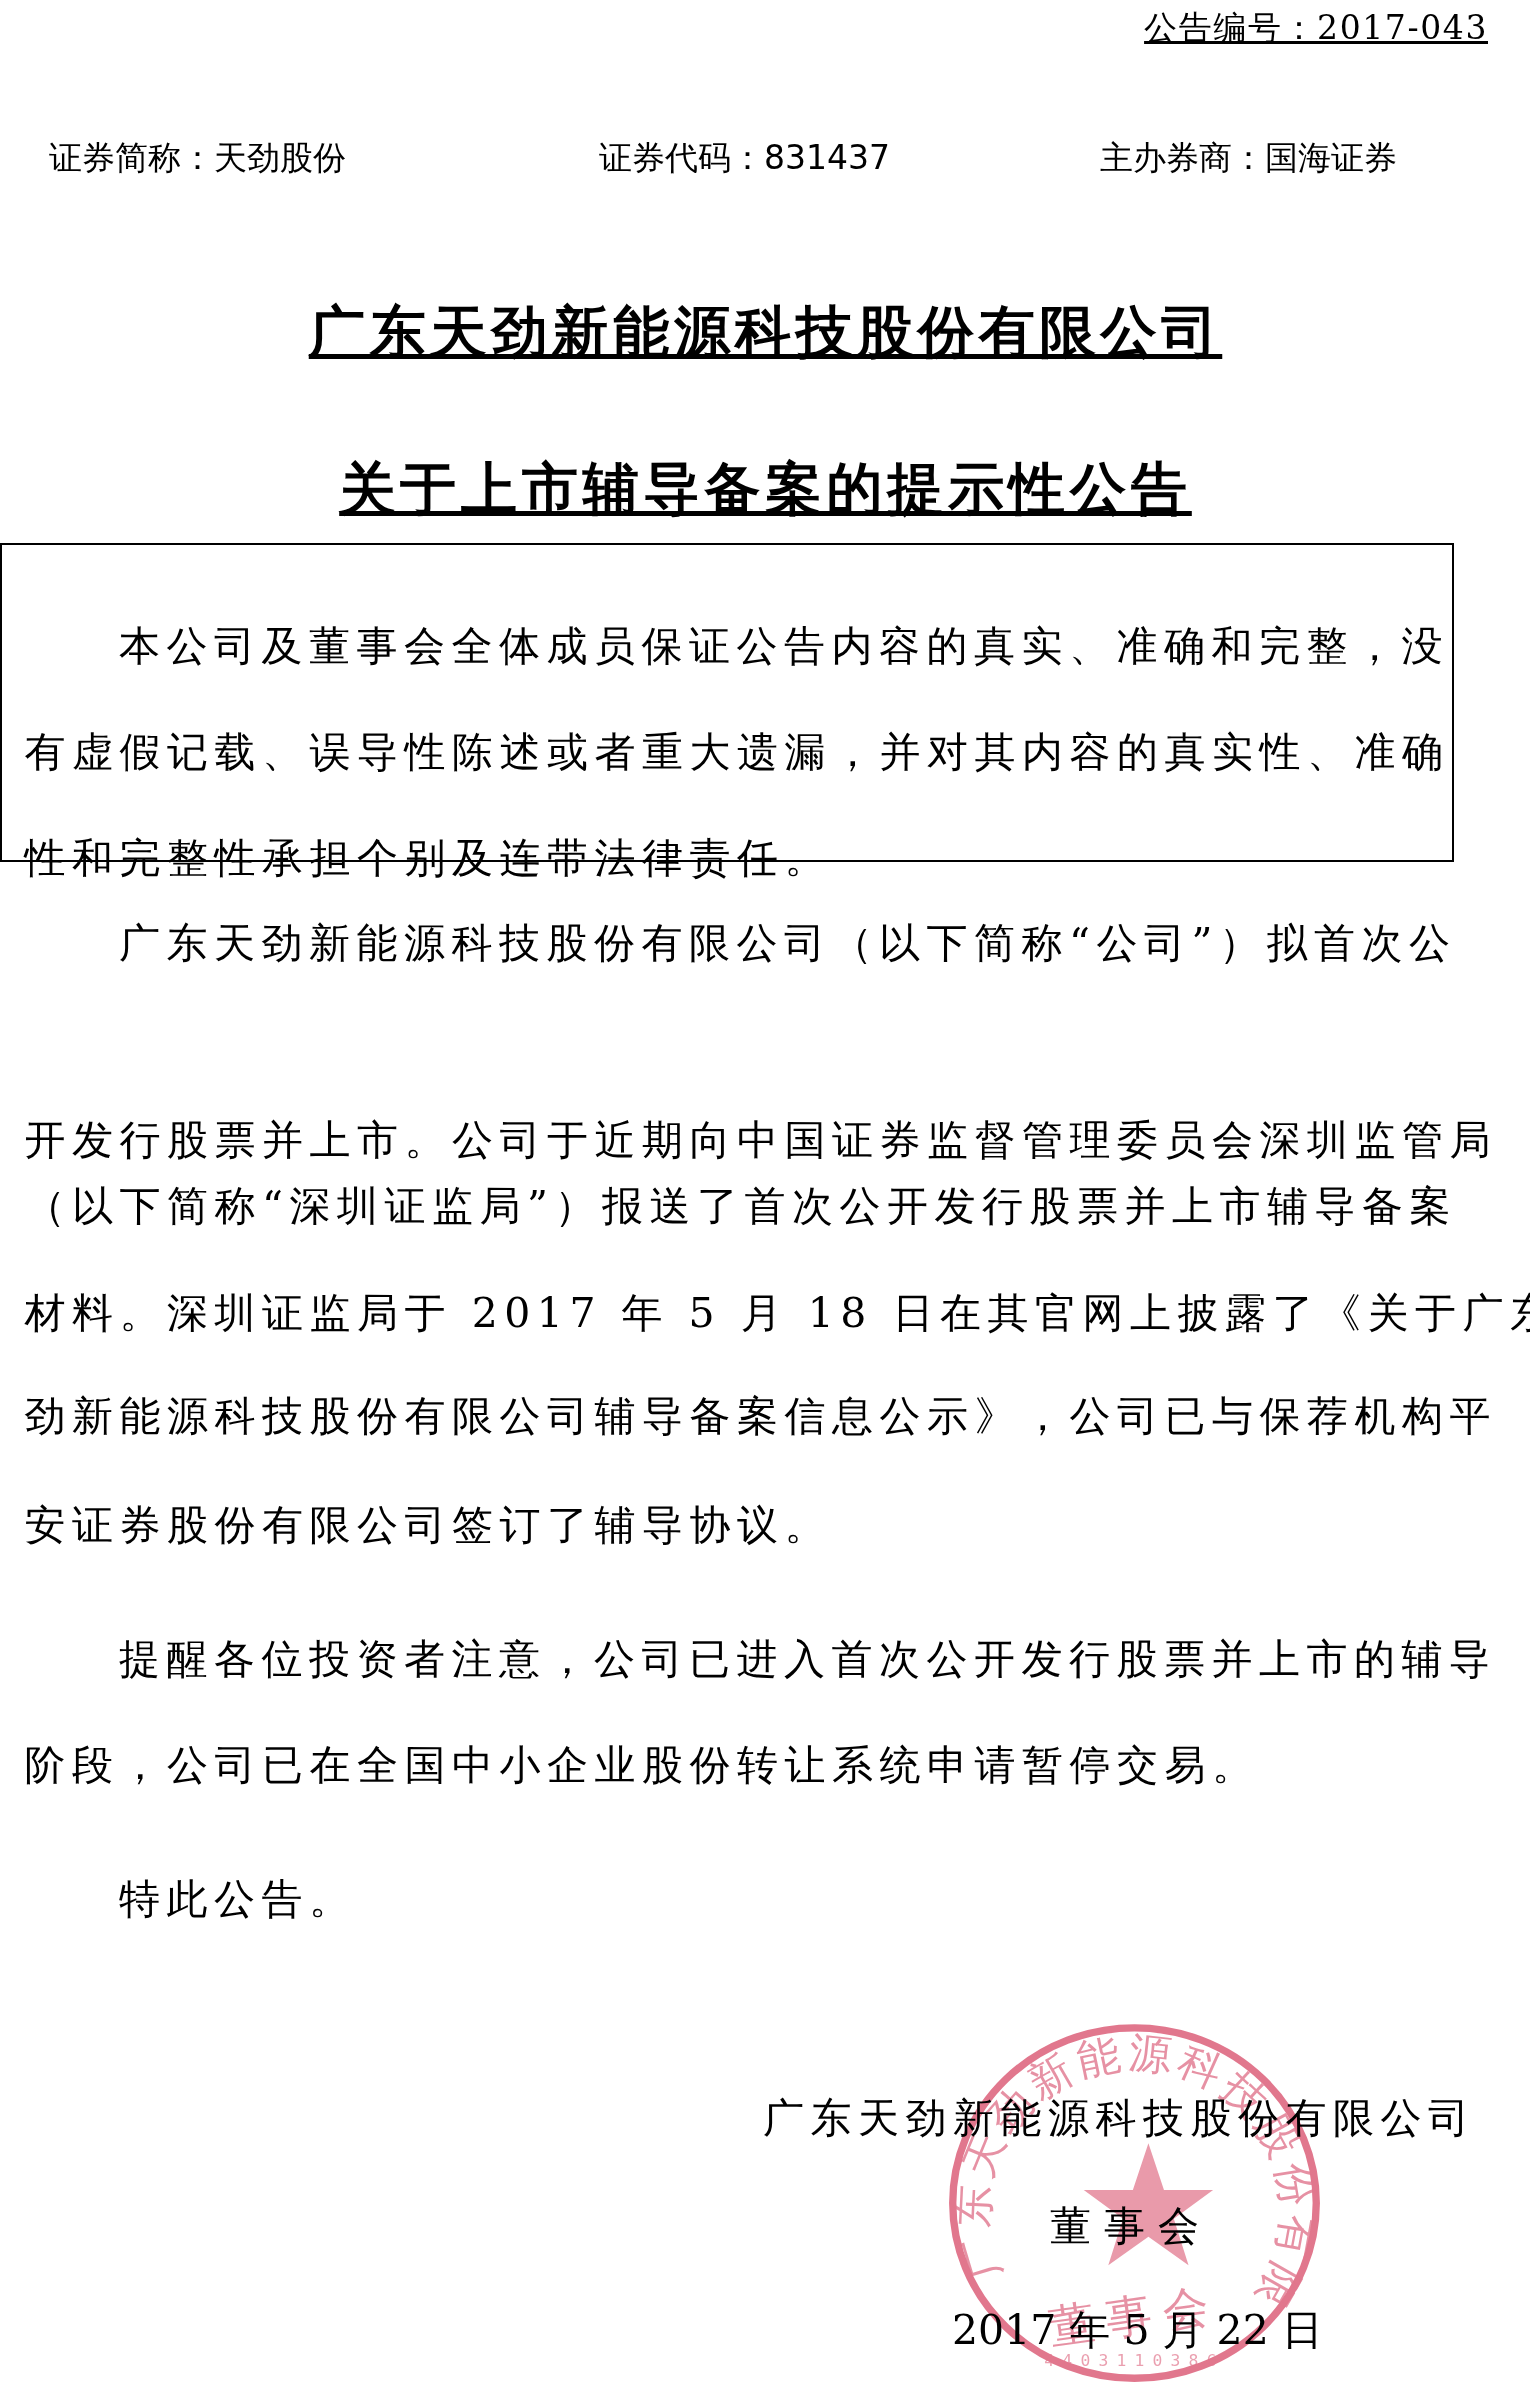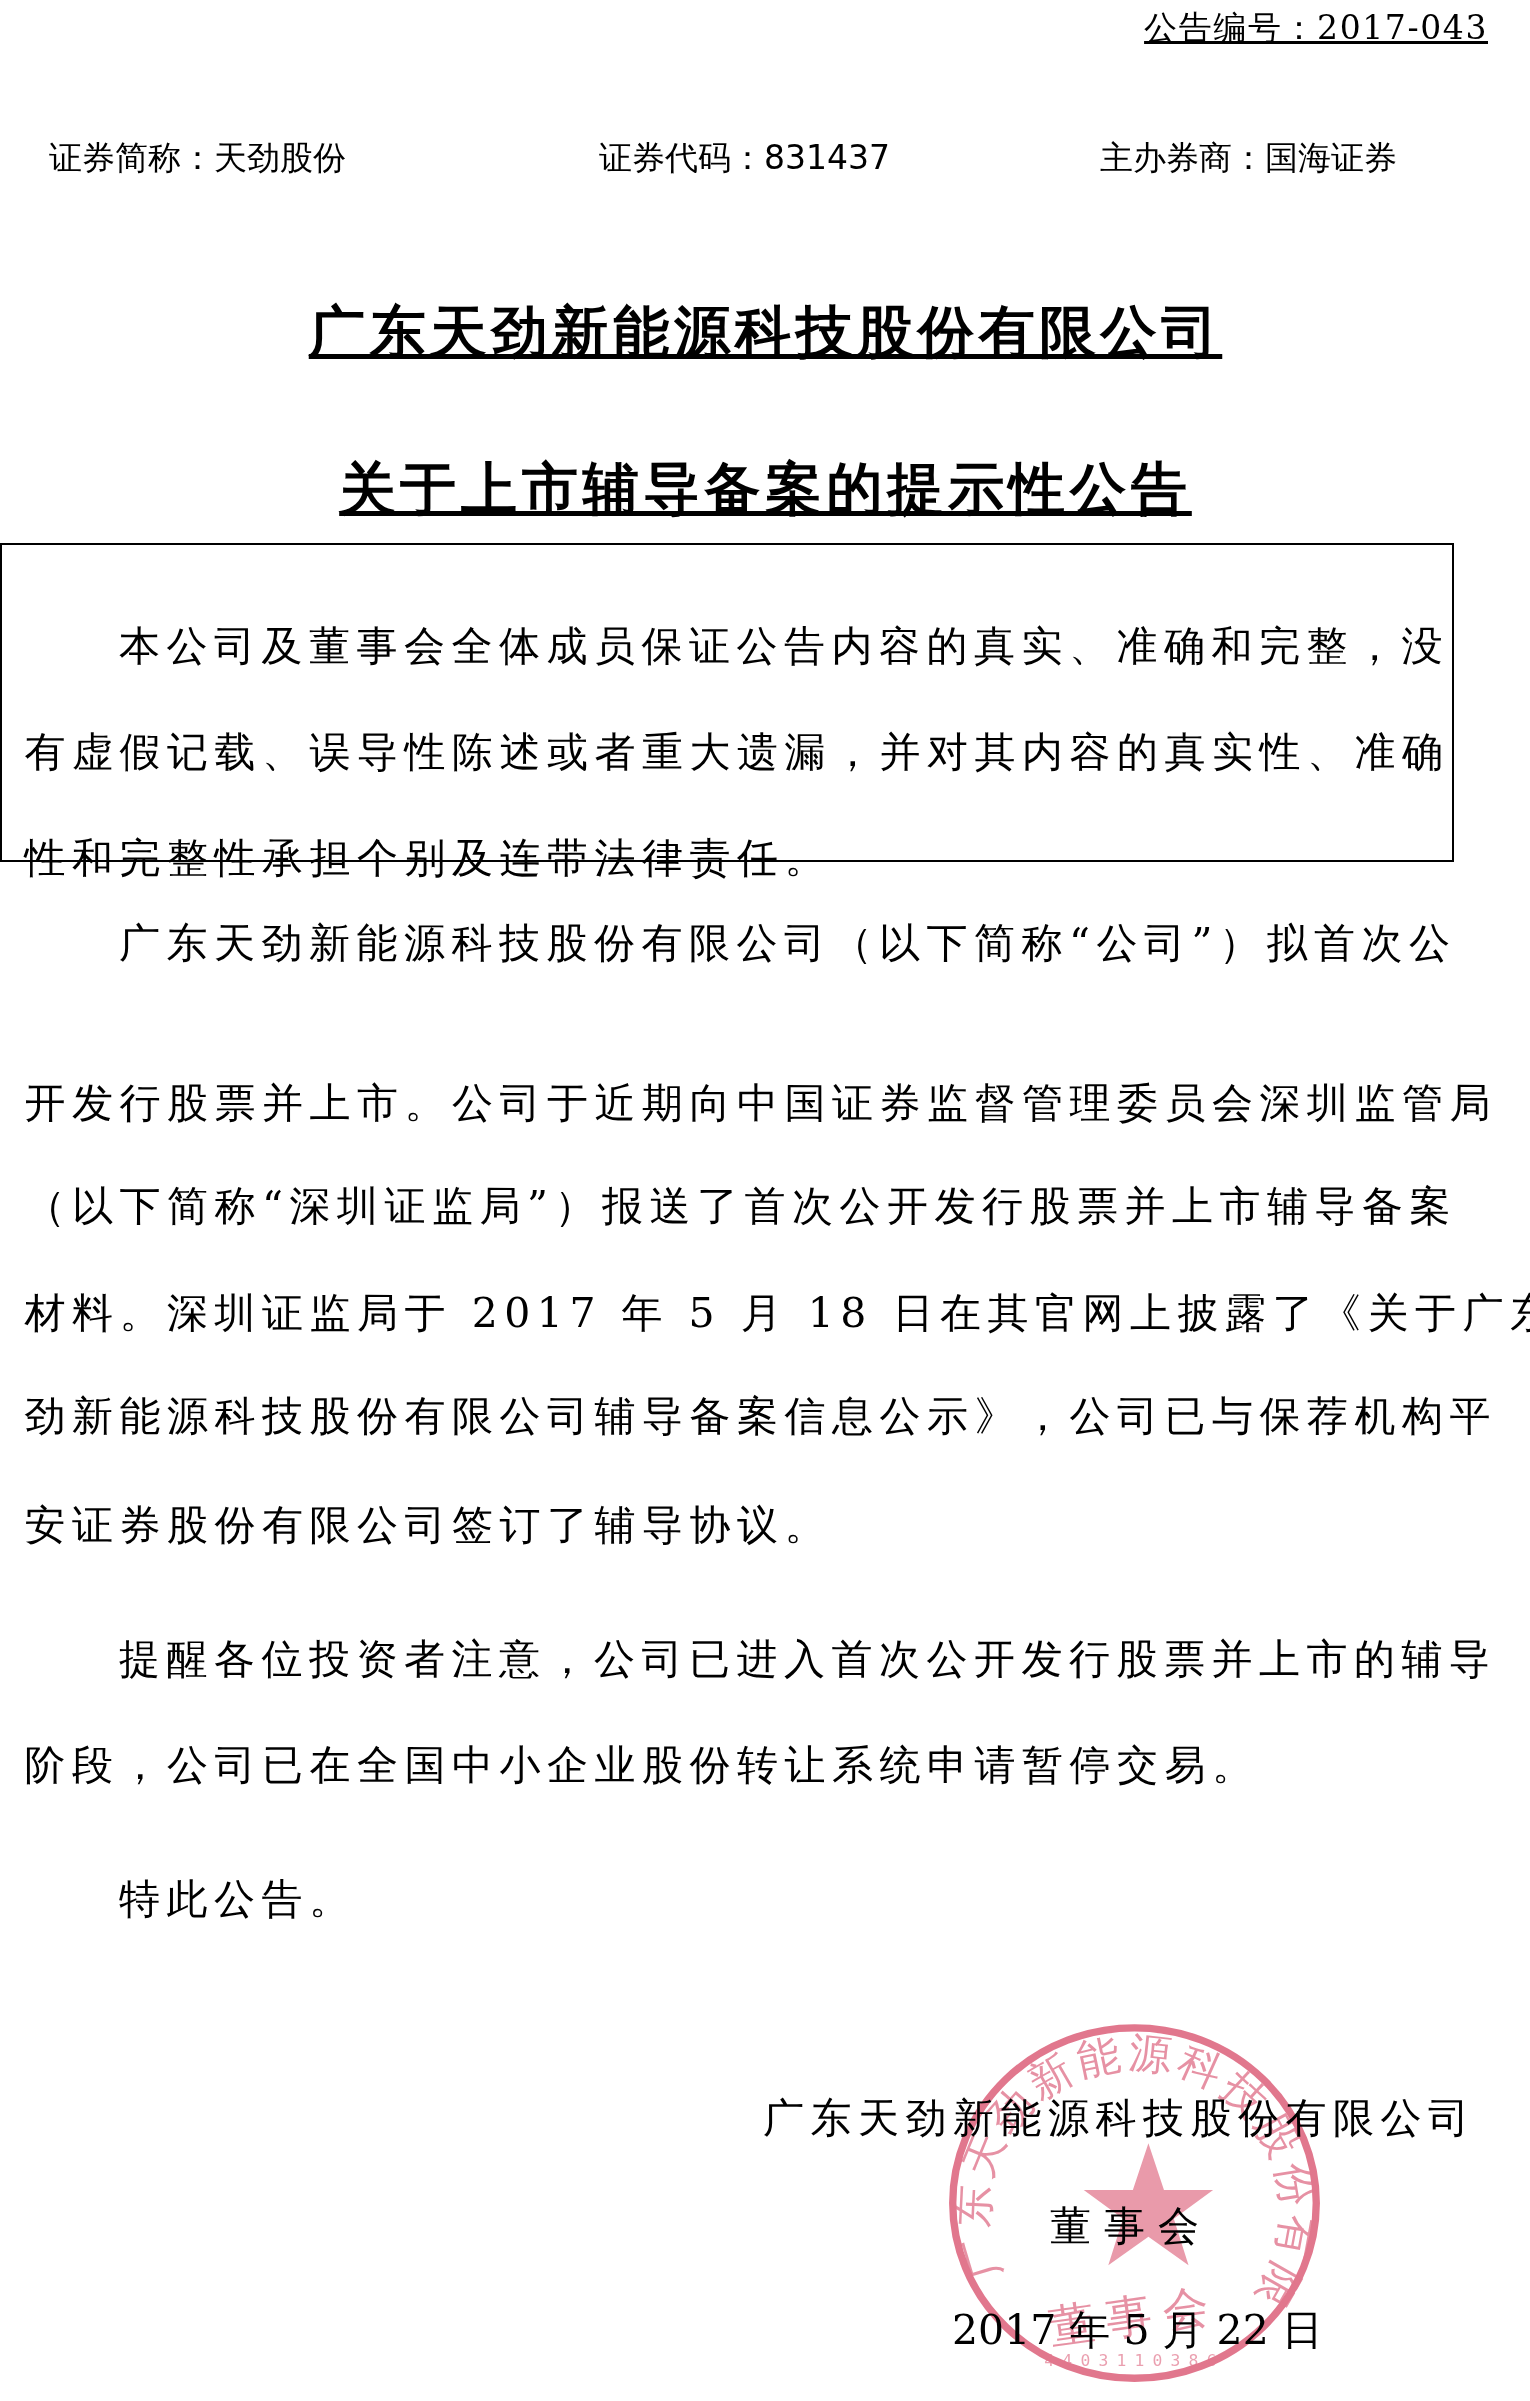--- a/index.html
+++ b/index.html
@@ -57,21 +57,21 @@
 <div class="abs title t1">广东天劲新能源科技股份有限公司</div>
 <div class="abs title t2">关于上市辅导备案的提示性公告</div>
 
 <div class="notice-box"></div>
 <div class="line" style="left:119px; top:575px;">本公司及董事会全体成员保证公告内容的真实、准确和完整，没</div>
 <div class="line" style="left:24.6px; top:681px;">有虚假记载、误导性陈述或者重大遗漏，并对其内容的真实性、准确</div>
 <div class="line" style="left:24.6px; top:787px;">性和完整性承担个别及连带法律责任。</div>
 
 <div>
   <div class="line" style="left:119px; top:872px;">广东天劲新能源科技股份有限公司（以下简称“公司”）拟首次公</div>
-  <div class="line" style="left:24.6px; top:1032px;">开发行股票并上市。公司于近期向中国证券监督管理委员会深圳监管局</div>
+  <div class="line" style="left:24.6px; top:1069px;">开发行股票并上市。公司于近期向中国证券监督管理委员会深圳监管局</div>
   <div class="line" style="left:24.6px; top:1135px;">（以下简称“深圳证监局”）报送了首次公开发行股票并上市辅导备案</div>
   <div class="line" style="left:24.6px; top:1242px;">材料。深圳证监局于 2017 年 5 月 18 日在其官网上披露了《关于广东天</div>
   <div class="line" style="left:24.6px; top:1348px;font-family:Liberation Mono, monospace;">劲新能源科技股份有限公司辅导备案信息公示》，公司已与保荐机构平</div>
   <div class="line" style="left:24.6px; top:1454px;">安证券股份有限公司签订了辅导协议。</div>
 </div>
 
 <div>
   <div class="line" style="left:119px; top:1588px;">提醒各位投资者注意，公司已进入首次公开发行股票并上市的辅导</div>
   <div class="line" style="left:24.6px; top:1694px;">阶段，公司已在全国中小企业股份转让系统申请暂停交易。</div>
 </div>

